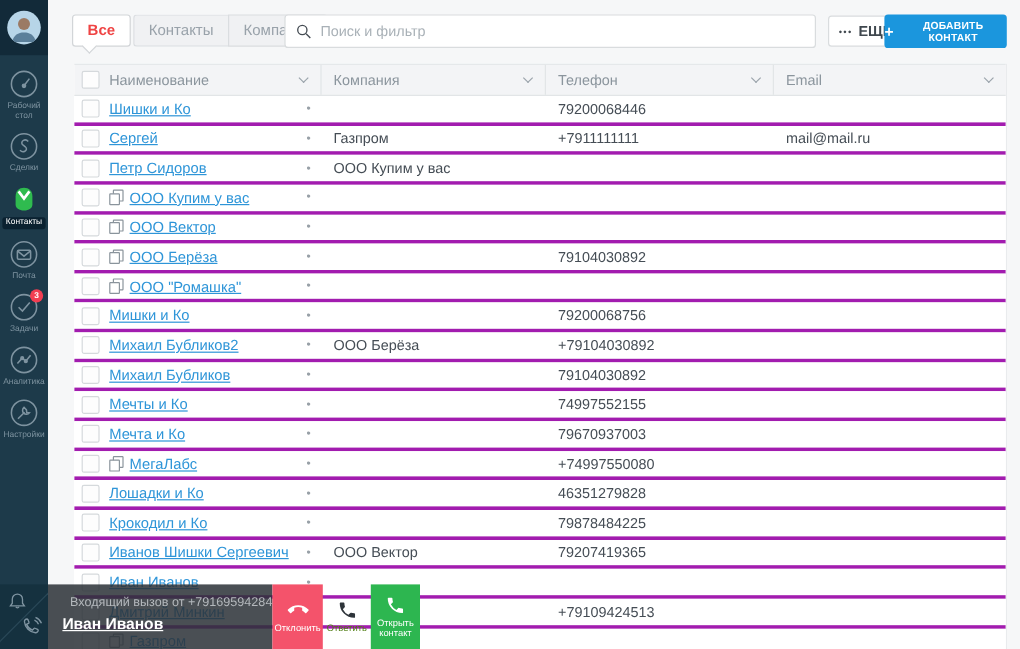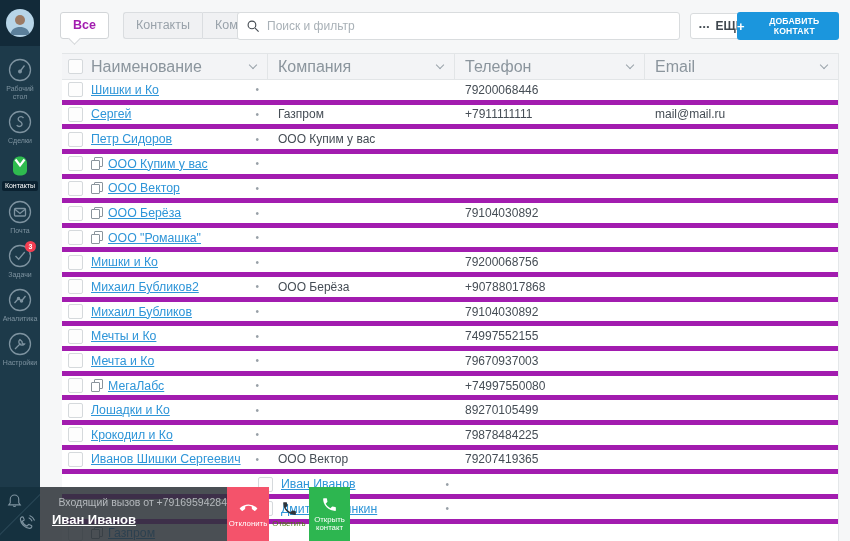--- a/index.html
+++ b/index.html
@@ -26,22 +26,22 @@
   .bell-btn { position:absolute; top:5px; left:6px; cursor:pointer; }
   .phone-widget-btn { position:absolute; bottom:3px; right:3px; cursor:pointer; }
   .sidebar-bottom svg { stroke:#7e93a0; fill:none; stroke-width:1.3; }
 
   
   .main { position:absolute; left:40px; top:0; width:810px; height:541px; }
   .topbar { position:relative; height:53px; background:#f6f7f8; }
   .tabs { position:absolute; left:20px; top:12px; display:flex; }
   .tab { height:27px; line-height:25px; padding:0 12px; font-size:12.5px; color:#99a2aa;
     background:#f0f1f3; border:1px solid #dadde0; cursor:pointer; white-space:nowrap; }
-  .tab.active { background:#fff; color:#a21caf; font-weight:bold; border-color:#d2d5d8;
-    border-radius:3px; margin-right:14px; position:relative; z-index:2; }
+  .tab.active { background:#fff; color:#ef4444; font-weight:bold; border-color:#d2d5d8;
+    border-radius:3px; margin-right:2px; position:relative; z-index:2; }
   .tab.active::after { content:''; position:absolute; left:9px; bottom:-4.5px; width:8px; height:8px;
     background:#fff; border-right:1px solid #d2d5d8; border-bottom:1px solid #d2d5d8; transform:rotate(45deg); }
   .tab.mid { border-radius:3px 0 0 3px; border-right:none; }
   .tab.last { border-radius:0 3px 3px 0; }
   .searchbox { position:absolute; left:197px; top:12px; width:443px; height:28px; background:#fff;
     border:1px solid #d9dcde; border-radius:3px; display:flex; align-items:center; padding:0 8px; }
   .searchbox svg { stroke:#444b52; fill:none; stroke-width:1.6; margin-right:7px; flex:none; }
   .searchbox input { border:none; outline:none; flex:1; font-size:12px; color:#3c444c;
     font-family:"Liberation Sans","DejaVu Sans",sans-serif; background:transparent; }
   .searchbox input::placeholder { color:#a9b1b7; }
@@ -50,34 +50,34 @@
   .more-dots { font-size:8px; color:#3f474e; letter-spacing:1px; margin-right:5px; }
   .more-label { font-size:12px; font-weight:bold; color:#3f474e; }
   .add-btn { position:absolute; left:697px; top:12px; width:102px; height:28px; background:#1b96dd; border:none;
     border-radius:3px; color:#fff; display:flex; align-items:center; justify-content:center; cursor:pointer; }
   .add-plus { font-size:13px; font-weight:bold; margin-right:5px; line-height:1; }
   .add-label { font-size:8.6px; font-weight:bold; letter-spacing:0.2px; }
 
   
   .table { margin-left:22px; width:777px; background:#fff; border-right:1px solid #e4e7e9; }
   .thead { display:flex; height:27px; background:#f3f4f6; border-top:1px solid #e2e5e7; border-bottom:1px solid #e2e5e7; }
-  .th { display:flex; align-items:center; font-size:16px; color:#8b959d; border-right:1px solid #e2e5e7; padding-left:10px; }
+  .th { display:flex; align-items:center; font-size:12px; color:#8b959d; border-right:1px solid #e2e5e7; padding-left:10px; }
   .th:last-child { border-right:none; }
   .col-name { width:206px; }
   .col-company { width:187px; }
   .col-phone { width:190px; }
   .col-email { width:193px; }
   .th.col-name { padding-left:6px; }
   .chev { width:6px; height:6px; border-right:1.4px solid #9aa3ab; border-bottom:1.4px solid #9aa3ab;
     transform:rotate(45deg); margin-left:auto; margin-right:11px; margin-top:-3px; flex:none; cursor:pointer; }
   .checkbox { width:15px; height:15px; background:#fdfdfd; border:1px solid #d5d9dc; border-radius:2px;
     flex:none; cursor:pointer; }
   .th .checkbox { margin-right:8px; }
   .tbody { background:#fff; }
-  .row { display:flex; height:24.65px; border-bottom:5px solid #a21caf; background:#fff;justify-content:flex-end; }
+  .row { display:flex; height:24.65px; border-bottom:3px solid #a21caf; background:#fff; }
   .td { display:flex; align-items:center; padding-left:10px; overflow:hidden; white-space:nowrap; }
   .td.col-name { padding-left:6px; }
   .row .checkbox { margin-right:8px; }
   .company-glyph { flex:none; margin-right:5px; position:relative; width:12px; height:13px; }
   .company-glyph i { position:absolute; display:block; width:9px; height:10px; border:1.2px solid #8a949c; border-radius:1px; background:#fff; }
   .company-glyph i:first-child { left:2.5px; top:0; }
   .company-glyph i:last-child { left:0; top:2.5px; }
   a.name-link { color:#2e95d8; font-size:12.3px; text-decoration:underline; cursor:pointer; }
   a.dark-link { color:#454d55; font-size:12px; cursor:pointer; }
   .end-dot { margin-left:auto; margin-right:9px; color:#98a0a7; font-size:10px; }
@@ -401,21 +401,21 @@
     <div class="td col-name">
       <span class="checkbox"></span>
 
       <a class="name-link">Михаил Бубликов2</a>
       <span class="end-dot">•</span>
     </div>
     <div class="td col-company">
       <a class="dark-link">ООО Берёза</a>
     </div>
     <div class="td col-phone">
-      <a class="dark-link">+90788017868</a>
+      <a class="dark-link">+79104030892</a>
     </div>
     <div class="td col-email">
       
     </div>
   </div>
 
   <div class="row">
     <div class="td col-name">
       <span class="checkbox"></span>
 
@@ -494,21 +494,21 @@
     <div class="td col-name">
       <span class="checkbox"></span>
 
       <a class="name-link">Лошадки и Ко</a>
       <span class="end-dot">•</span>
     </div>
     <div class="td col-company">
       
     </div>
     <div class="td col-phone">
-      <a class="dark-link">89270105499</a>
+      <a class="dark-link">46351279828</a>
     </div>
     <div class="td col-email">
       
     </div>
   </div>
 
   <div class="row">
     <div class="td col-name">
       <span class="checkbox"></span>
 
@@ -561,20 +561,23 @@
 
   <div class="row">
     <div class="td col-name">
       <span class="checkbox"></span>
 
       <a class="name-link">Дмитрий Минкин</a>
       <span class="end-dot">•</span>
     </div>
     <div class="td col-company">
       
+    </div>
+    <div class="td col-phone">
+      <a class="dark-link">+79109424513</a>
     </div>
     <div class="td col-email">
       
     </div>
   </div>
 
   <div class="row">
     <div class="td col-name">
       <span class="checkbox"></span>
       <span class="company-glyph">

